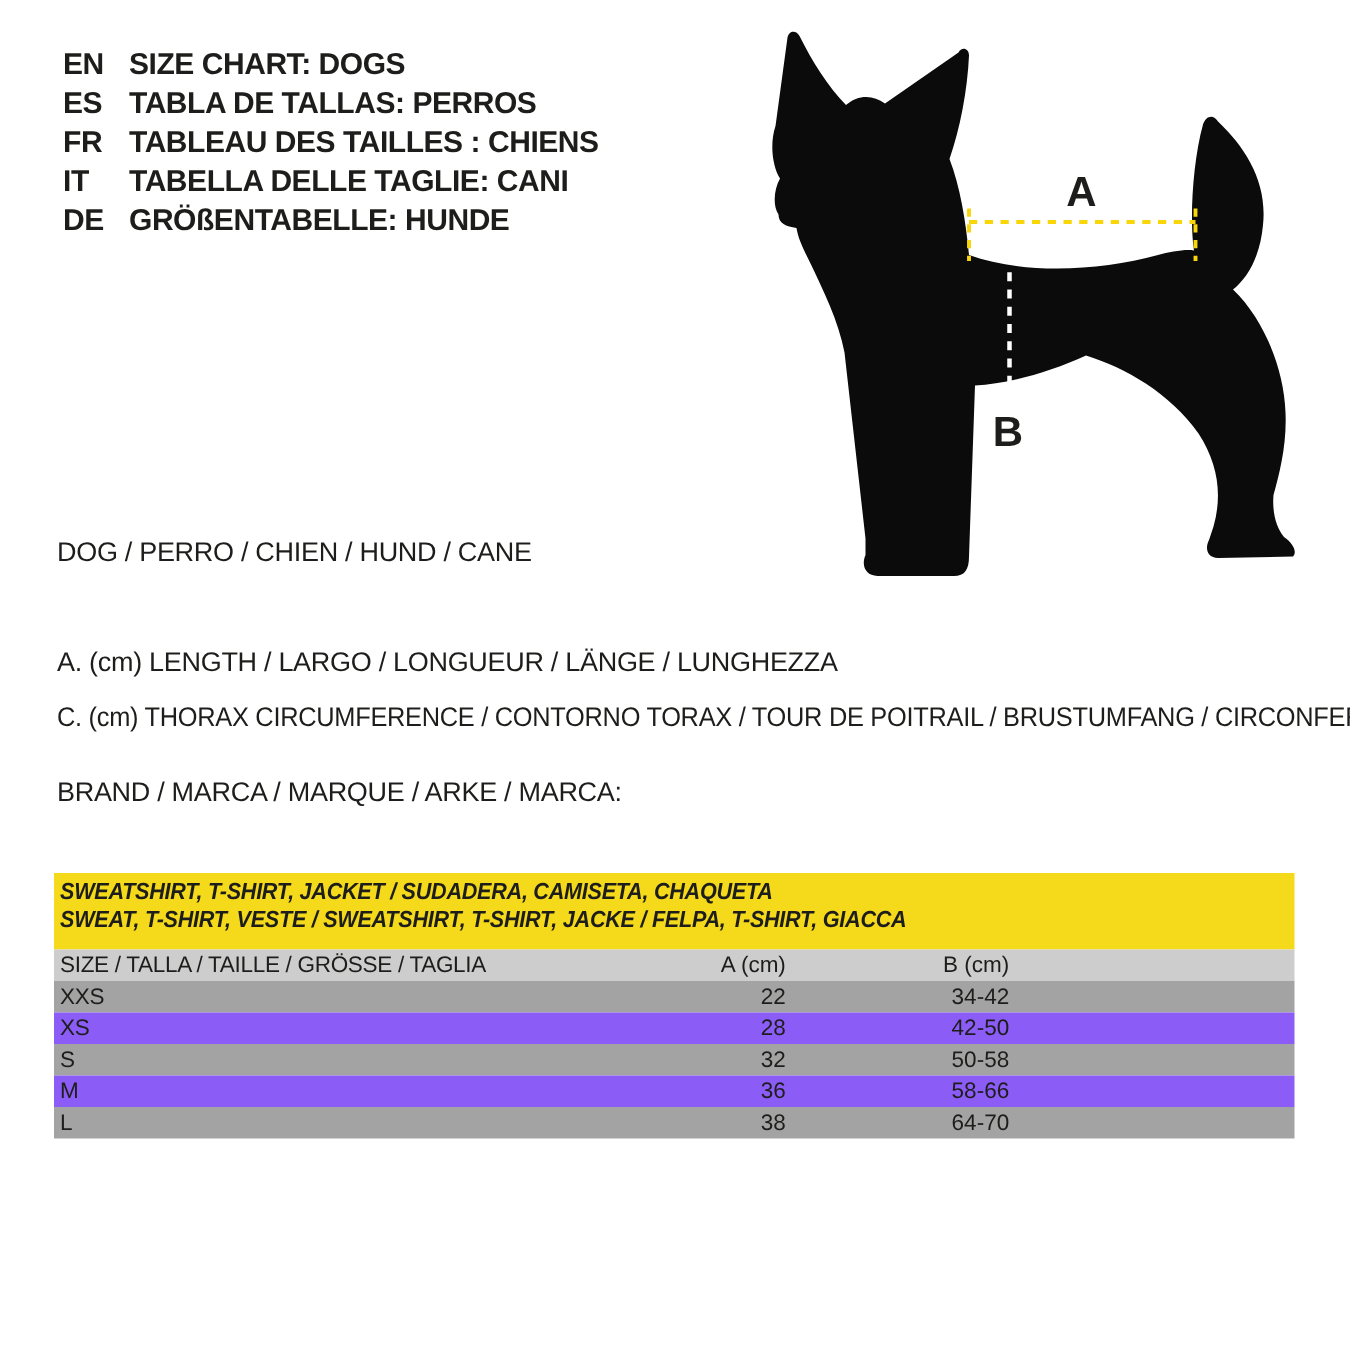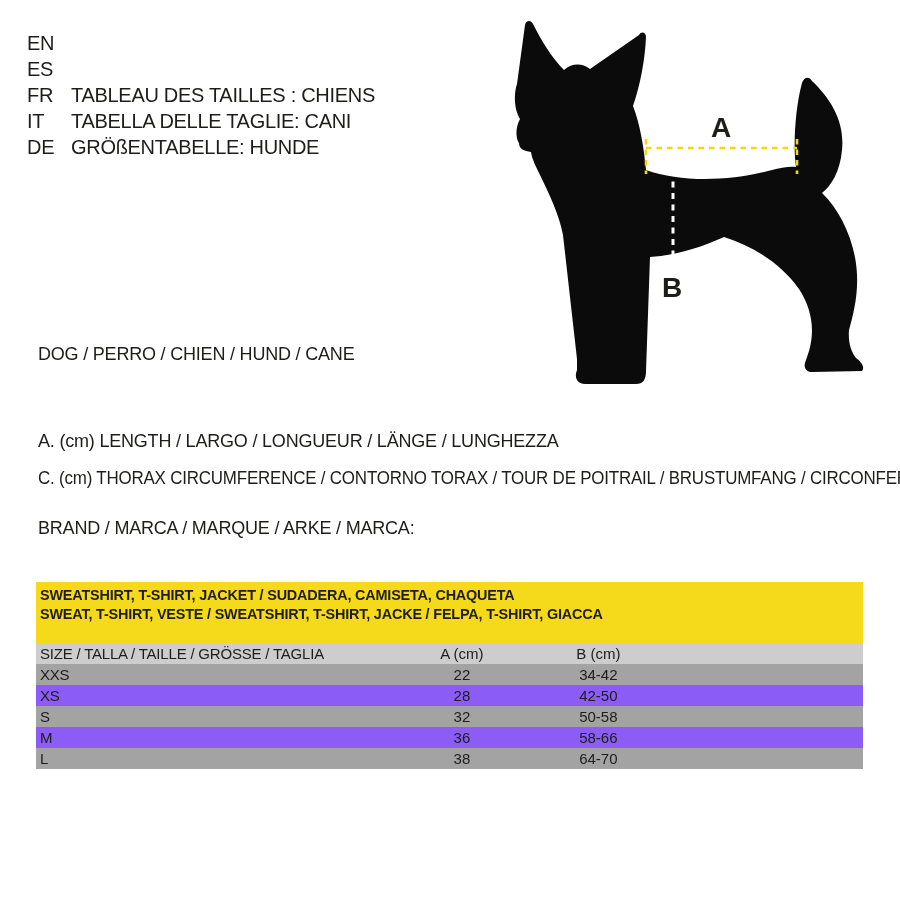--- a/index.html
+++ b/index.html
@@ -4,55 +4,57 @@
 <style>
   html,body{margin:0;padding:0;}
   body{
     width:900px;height:900px;background:#ffffff;position:relative;overflow:hidden;
     font-family:"Liberation Sans",sans-serif;color:#1d1d1b;
     -webkit-font-smoothing:antialiased;
   }
   .abs{position:absolute;}
 
   
-  .lang-list{left:27px;top:30px;}
+  .lang-list{left:42px;top:30px;font-weight:bold;}
   .lang-row{display:flex;height:26px;align-items:center;font-size:20px;letter-spacing:-0.3px;white-space:nowrap;}
   .lang-code{width:44px;flex:0 0 44px;}
 
   
   .dog-figure{left:493px;top:4px;width:400px;height:394px;}
 
   
   .caption{white-space:nowrap;font-size:18px;letter-spacing:-0.2px;}
-  .species-caption{left:38px;top:344px;}
+  .species-caption{left:38px;top:358px;}
   .measure-a{left:38px;top:431px;}
   .measure-c{left:38px;top:468px;transform:scaleX(0.94);transform-origin:left center;}
   .brand-caption{left:38px;top:518px;}
 
   
   .size-table{left:36px;top:582px;width:827px;}
-  .band{background:#F5D91B;padding:3px 0 20px 4px;}
+  .band{background:#F5D91B;padding:3px 0 10px 4px;font-style:italic;}
   .band-line{font-weight:700;font-size:15.5px;line-height:19px;white-space:nowrap;
              transform:scaleX(0.93);transform-origin:left center;letter-spacing:-0.2px;}
   .grid-row{display:grid;grid-template-columns:44% 15% 18% 23%;height:21px;align-items:center;font-size:15px;}
   .thead{background:#CDCDCD;}
   .cell-size{padding-left:4px;white-space:nowrap;letter-spacing:-0.2px;}
-  .cell-a,.cell-b{text-align:center;}
+  .cell-a,.cell-b{text-align:right;}
   .row-alt{background:#8b5cf6;}
   .row-plain{background:#a3a3a3;}
 </style>
 </head>
 <body>
 
 <div class="abs lang-list">
   <div class="lang-row">
     <span class="lang-code">EN</span>
+    <span>SIZE CHART: DOGS</span>
   </div>
   <div class="lang-row">
     <span class="lang-code">ES</span>
+    <span>TABLA DE TALLAS: PERROS</span>
   </div>
   <div class="lang-row">
     <span class="lang-code">FR</span>
     <span>TABLEAU DES TAILLES : CHIENS</span>
   </div>
   <div class="lang-row">
     <span class="lang-code">IT</span>
     <span>TABELLA DELLE TAGLIE: CANI</span>
   </div>
   <div class="lang-row">

